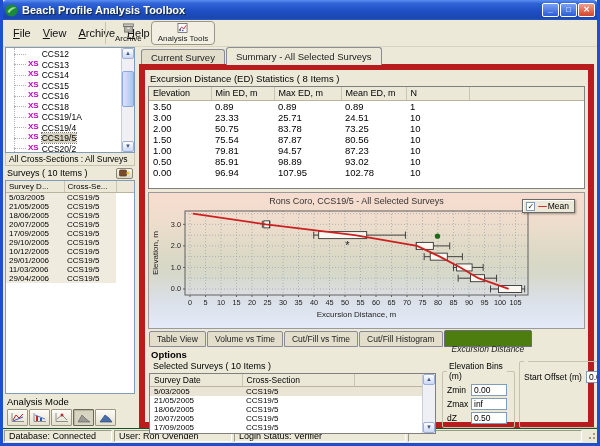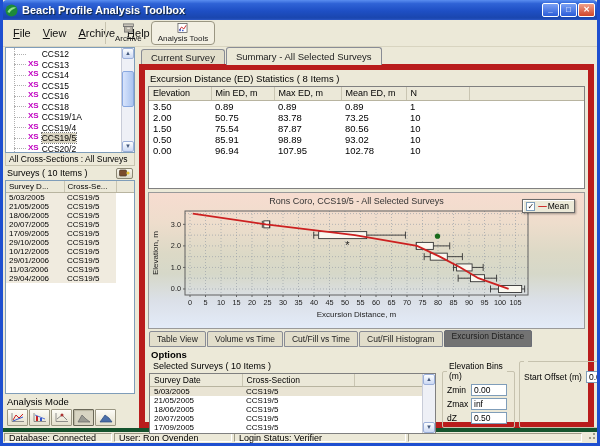--- a/index.html
+++ b/index.html
@@ -97,21 +97,21 @@
   .legend{position:absolute;top:6px;right:9px;background:#ece9d8;border:1px solid #6a6a6a;
     box-shadow:1px 1px 0 #fff inset, 1px 1px 2px rgba(0,0,0,.35);padding:1px 5px 1px 3px;
     display:flex;align-items:center;font-size:8.5px;}
   .legend .cb{width:9px;height:9px;border:1px solid #7f9db9;background:#fff;font-size:8px;line-height:8px;
     text-align:center;margin-right:3px;color:#222;}
   .legend .dash{color:#cc2020;font-weight:bold;margin-right:2px;letter-spacing:-1px;}
   
   .bottom-tabs{height:16px;flex:0 0 16px;display:flex;margin-top:2px;padding-left:1px;}
   .bottom-tabs .tab{font-size:8.5px;padding:2px 7px 0 7px;border:1px solid #898c95;background:#e2decb;
     margin-right:1px;border-radius:2px 2px 0 0;color:#222;white-space:nowrap;}
-  .bottom-tabs .tab.active{background:#737373;font-weight:normal;border-color:#6a6d75;margin-top:-1px;padding-top:0;}
+  .bottom-tabs .tab.active{background:#4d7c0f;font-weight:normal;border-color:#6a6d75;margin-top:-1px;padding-top:13px;font-style:italic;}
   
   .options{flex:1;padding:1px 1px 0 1px;min-height:0;}
   .options-title{font-size:9.5px;font-weight:bold;margin:1px 0 1px 2px;}
   .options-row{display:flex;}
   .opt-left{width:287px;flex:0 0 287px;}
   .opt-sub{font-size:9px;margin:0 0 2px 4px;}
   .opt-table-wrap{height:61px;background:#fff;border:1px solid #808080;overflow:hidden;position:relative;}
   .opt-table{width:calc(100% - 13px);}
   .opt-table th{height:12px;font-size:8.5px;font-weight:normal;text-align:left;padding:0 4px;
     background:#ebe8d8;border-right:1px solid #c9c5b2;border-bottom:1px solid #b8b4a0;white-space:nowrap;}
@@ -131,21 +131,21 @@
   .offset-row{display:flex;align-items:center;margin-top:8px;}
   .offset-row label{font-size:8.5px;margin-right:4px;white-space:nowrap;}
   .offset-row input{width:32px;height:12px;font-size:8.5px;border:1px solid #7f9db9;padding:0 2px;
     font-family:"Liberation Sans",sans-serif;}
   .buttons-row{display:flex;justify-content:space-between;margin-top:5px;padding:0 2px;}
   .xp-btn{height:17px;display:flex;align-items:center;font-size:8.5px;padding:0 7px;
     border:1px solid #7a7a66;border-radius:3px;background:linear-gradient(180deg,#fefefc,#ece9d8 60%,#e0dcc8);
     color:#111;white-space:nowrap;}
   .xp-btn svg{margin-right:3px;}
   
-  .statusbar{height:15px;flex:0 0 15px;display:flex;background:#ece9d8;border-top:4px solid #14532d;padding:1px 1px 1px 1px;}
+  .statusbar{height:15px;flex:0 0 15px;display:flex;background:#ece9d8;border-top:1px solid #14532d;padding:1px 1px 1px 1px;}
   .status-cell{font-size:9px;padding:0 4px;display:flex;align-items:center;white-space:nowrap;
     border:1px solid;border-color:#9d9a87 #fff #fff #9d9a87;margin-right:2px;}
   .grip{width:12px;border:none;margin-right:0;position:relative;}
   .grip::before{content:'';position:absolute;right:1px;bottom:1px;width:9px;height:9px;
     background:
       radial-gradient(circle at 8px 2px,#9d9a87 1px,transparent 1.2px),
       radial-gradient(circle at 8px 6px,#9d9a87 1px,transparent 1.2px),
       radial-gradient(circle at 4px 6px,#9d9a87 1px,transparent 1.2px);}
 </style>
 </head>
@@ -394,31 +394,45 @@
               </thead>
             <tbody>
                 <tr>
                   <td>3.50</td>
                   <td>0.89</td>
                   <td>0.89</td>
                   <td>0.89</td>
                   <td>1</td>
                 </tr>
                 <tr>
+                  <td>3.00</td>
+                  <td>23.33</td>
+                  <td>25.71</td>
+                  <td>24.51</td>
+                  <td>10</td>
+                </tr>
+                <tr>
                   <td>2.00</td>
                   <td>50.75</td>
                   <td>83.78</td>
                   <td>73.25</td>
                   <td>10</td>
                 </tr>
                 <tr>
                   <td>1.50</td>
                   <td>75.54</td>
                   <td>87.87</td>
                   <td>80.56</td>
+                  <td>10</td>
+                </tr>
+                <tr>
+                  <td>1.00</td>
+                  <td>79.81</td>
+                  <td>94.57</td>
+                  <td>87.23</td>
                   <td>10</td>
                 </tr>
                 <tr>
                   <td>0.50</td>
                   <td>85.91</td>
                   <td>98.89</td>
                   <td>93.02</td>
                   <td>10</td>
                 </tr>
                 <tr>

